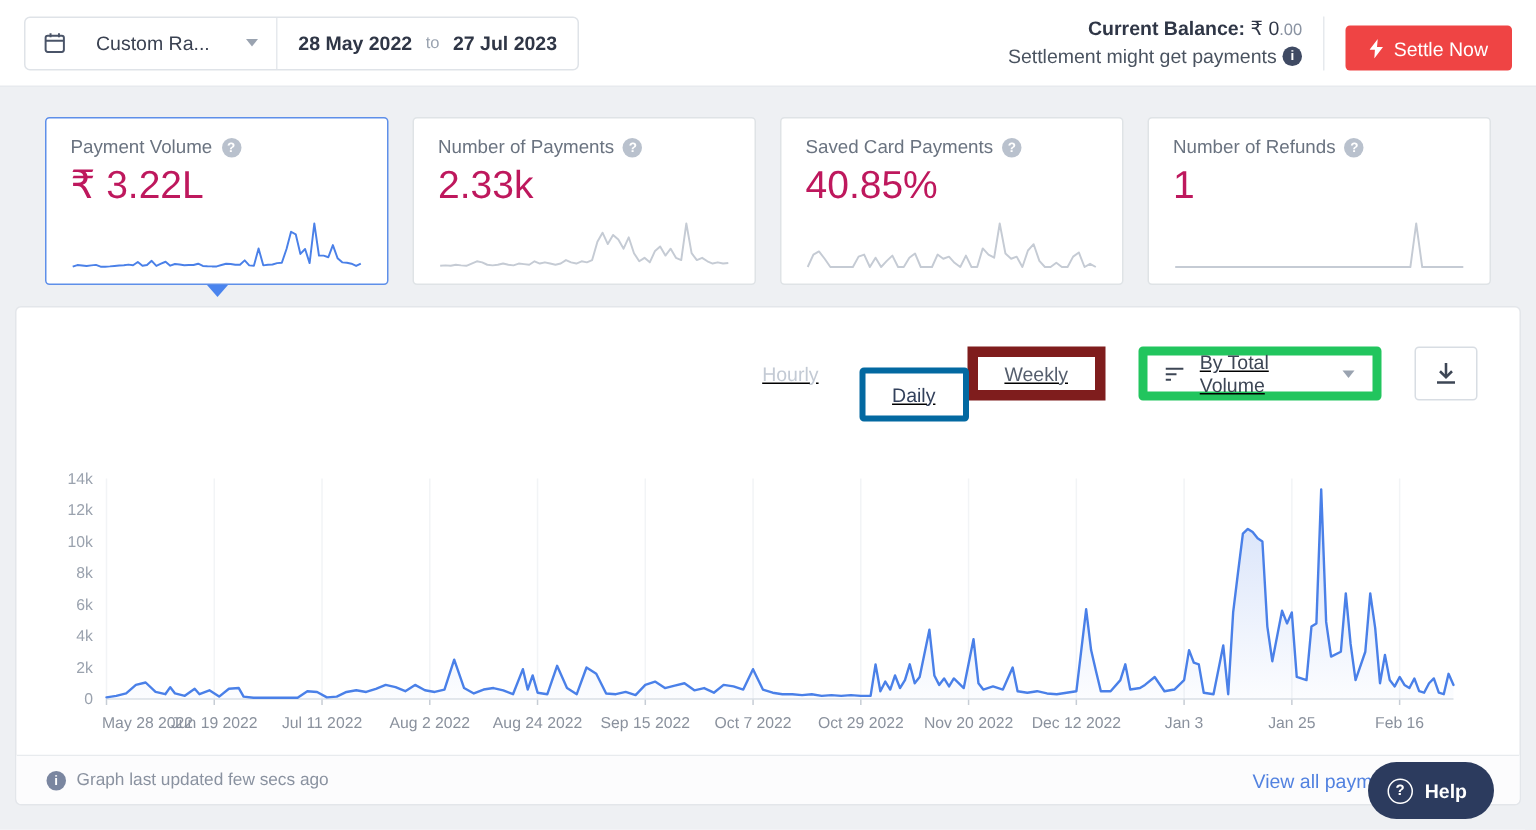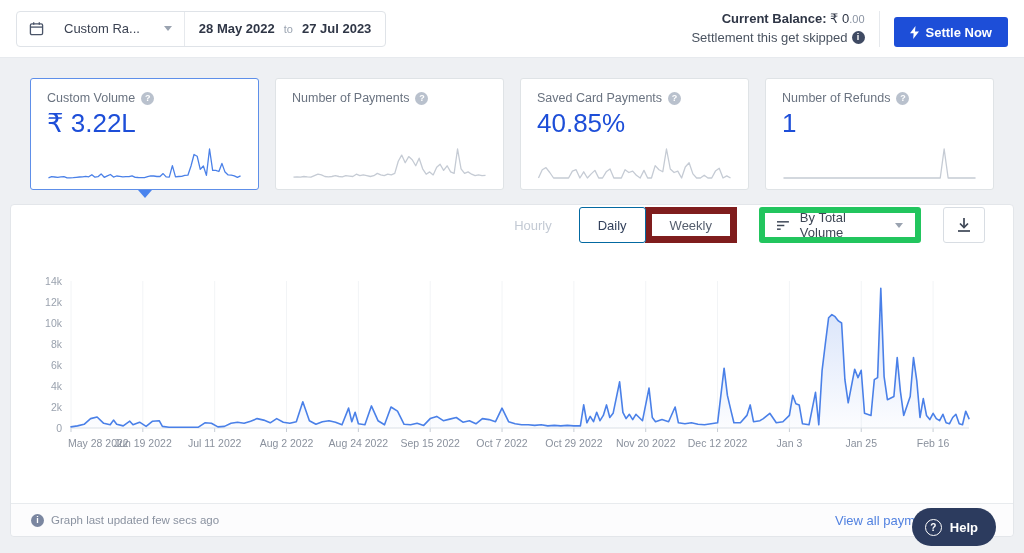--- a/index.html
+++ b/index.html
@@ -20,49 +20,49 @@
   .to-sep{font-size:11px;color:#9aa3b0;}
   .topbar-right{margin-left:auto;display:flex;align-items:flex-end;gap:14px;}
   .balance{text-align:right;line-height:1.45;}
   .balance-line1{font-size:13px;color:#2f3646;}
   .balance-label{font-weight:bold;}
   .balance-dec{font-size:11px;color:#8a93a2;}
   .balance-line2{font-size:13px;color:#4a5360;display:flex;align-items:center;gap:4px;justify-content:flex-end;}
   .info-dark{display:inline-flex;width:13px;height:13px;border-radius:50%;background:#3f4a63;color:#fff;
     font-size:9px;align-items:center;justify-content:center;font-weight:bold;}
   .vdivider{width:1px;height:36px;background:#e6e9ed;}
-  .settle-btn{background:#1d4ed8;color:#fff;border:none;border-radius:3px;height:30px;
-    padding:4px 16px;font-size:13px;font-weight:bold;display:flex;align-items:center;gap:7px;cursor:pointer;}
+  .settle-btn{background:#ef4444;color:#fff;border:none;border-radius:3px;height:30px;
+    padding:4px 16px;font-size:13px;font-weight:normal;display:flex;align-items:center;gap:7px;cursor:pointer;}
 
   
   .cards-row{display:flex;gap:16px;padding:20px 30px 0 30px;}
   .card{flex:1;height:112px;background:#fff;border:1px solid #dfe3e6;border-radius:3px;
     padding:12px 16px 8px;display:flex;flex-direction:column;position:relative;}
   .card.selected{border-color:#5e8fe9;}
   .card-pointer{position:absolute;bottom:-9px;left:50%;margin-left:-7px;width:0;height:0;
     border-left:7px solid transparent;border-right:7px solid transparent;border-top:8px solid #4a84ee;}
   .card-title-row{display:flex;align-items:center;gap:6px;font-size:12.5px;color:#6a7380;}
   .q-icon{display:inline-flex;width:13px;height:13px;border-radius:50%;background:#b9c1cd;color:#fff;
     font-size:9px;font-weight:bold;align-items:center;justify-content:center;}
-  .card-value{font-size:26px;color:#1d4ed8;margin-top:3px;}
+  .card-value{font-size:26px;color:#be185d;margin-top:3px;}
   .card-spark{margin-top:auto;width:100%;height:36px;display:block;}
 
   
   .chart-panel{margin:14px 10px 0;background:#fff;border:1px solid #e3e6ea;border-radius:4px;
     position:relative;height:333px;}
-  .controls-row{display:flex;align-items:center;padding:2px 28px 0;}
+  .controls-row{display:flex;align-items:center;padding:12px 28px 0;text-decoration:underline;}
   .controls{margin-left:auto;display:flex;align-items:center;gap:22px;}
   .tabs-area{display:flex;align-items:center;}
   .tab{height:36px;padding:0 18px;background:#fff;border:7px solid #7f1d1d;font-size:13px;
     color:#555e6d;margin-left:-1px;cursor:pointer;position:relative;
     font-family:"Liberation Sans","DejaVu Sans",sans-serif;}
   .tab-plain{border:none;background:none;color:#c3cad4;margin-right:10px;}
   .tab.first{border-radius:3px 0 0 3px;}
   .tab.last{border-radius:0 3px 3px 0;}
-  .tab.selected{border:1px solid #0369a1;color:#33415c;z-index:2;border-radius:3px;}
+  .tab.selected{border:4px solid #0369a1;color:#33415c;z-index:2;border-radius:3px;margin-top:28px;}
   .dropdown{height:36px;border:6px solid #22c55e;border-radius:3px;display:flex;align-items:center;
     gap:10px;padding:0 12px;width:162px;font-size:13px;color:#3d4655;cursor:pointer;background:#fff;}
   .dropdown .chev{margin-left:auto;}
   .dl-btn{width:42px;height:36px;border:1px solid #d8dde3;border-radius:3px;background:#fff;
     display:flex;align-items:center;justify-content:center;cursor:pointer;}
 
   .chart-area{padding:4px 0 0 10px;}
 
   .panel-footer{position:absolute;left:0;right:0;bottom:0;height:33px;border-top:1px solid #e8ebee;
     display:flex;align-items:center;padding:0 20px;background:#fcfcfd;border-radius:0 0 4px 4px;}
@@ -99,51 +99,52 @@
     </div>
   </div>
 
   <div class="topbar-right">
     <div class="balance">
       <div class="balance-line1">
         <span class="balance-label">Current Balance:</span>
         <span>₹ 0</span><span class="balance-dec">.00</span>
       </div>
       <div class="balance-line2">
-        <span>Settlement this get skipped</span>
+        <span>Settlement might get payments</span>
         <span class="info-dark">i</span>
       </div>
     </div>
     <div class="vdivider"></div>
     <button class="settle-btn">
       <svg width="9" height="13" viewBox="0 0 9 13">
           <polygon points="5.5,0 0,7.2 3.6,7.2 3.2,13 9,5.4 5,5.4" fill="#fff"></polygon>
         </svg>
       <span>Settle Now</span>
     </button>
   </div>
 </header>
 
 <section class="cards-row">
   <div class="card selected">
     <div class="card-title-row">
-      <span>Custom Volume</span>
+      <span>Payment Volume</span>
       <span class="q-icon">?</span>
     </div>
     <div class="card-value">₹ 3.22L</div>
     <svg class="card-spark" viewBox="0 0 200 36" preserveAspectRatio="none">
         <polyline points="1.5,32.8 4.7,31.7 7.9,32.0 11.0,32.3 14.2,31.9 17.4,31.6 20.6,32.8 23.7,32.8 26.9,32.6 30.1,32.3 33.3,32.0 36.5,31.8 39.6,31.4 42.8,31.8 46.0,29.7 49.2,32.2 52.3,31.7 55.5,28.9 58.7,32.3 61.9,30.8 65.0,29.5 68.2,32.1 71.4,31.0 74.6,31.3 77.8,31.8 80.9,31.7 84.1,31.7 87.3,30.8 90.5,32.3 93.6,32.5 96.8,32.6 100.0,32.6 103.2,31.7 106.4,30.8 109.5,31.0 112.7,31.5 115.9,31.5 119.1,28.6 122.2,31.9 125.4,32.2 128.6,20.6 131.8,31.9 135.0,31.5 138.1,31.3 141.3,30.4 144.5,30.2 147.7,21.0 150.8,9.5 154.0,11.2 157.2,24.3 160.4,21.0 163.5,30.4 166.7,4.0 169.9,25.4 173.1,25.4 176.3,26.5 179.4,18.4 182.6,27.1 185.8,29.9 189.0,30.2 192.1,30.8 195.3,32.3 198.5,30.8" fill="none" stroke="#4a80e8" stroke-width="1.3" vector-effect="non-scaling-stroke" stroke-linejoin="round"></polyline>
       </svg>
     <div class="card-pointer"></div>
   </div>
   <div class="card">
     <div class="card-title-row">
       <span>Number of Payments</span>
       <span class="q-icon">?</span>
     </div>
+    <div class="card-value">2.33k</div>
     <svg class="card-spark" viewBox="0 0 200 36" preserveAspectRatio="none">
         <polyline points="1.5,32.2 5.1,31.9 8.7,32.2 12.2,31.5 15.8,31.9 19.4,32.2 23.0,30.7 26.6,29.2 30.2,29.9 33.7,31.5 37.3,31.9 40.9,31.5 44.5,30.7 48.1,31.5 51.6,31.9 55.2,30.7 58.8,31.1 62.4,31.5 66.0,29.2 69.6,30.7 73.1,29.9 76.7,30.7 80.3,31.5 83.9,30.7 87.5,28.4 91.0,29.9 94.6,30.7 98.2,29.2 101.8,29.9 105.4,28.4 109.0,16.2 112.5,10.1 116.1,17.7 119.7,11.6 123.3,14.7 126.9,20.8 130.4,13.2 134.0,23.8 137.6,29.2 141.2,26.9 144.8,29.9 148.4,22.3 151.9,19.3 155.5,25.4 159.1,20.8 162.7,26.9 166.3,28.4 169.8,4.0 173.4,23.8 177.0,28.4 180.6,26.9 184.2,29.2 187.8,30.7 191.3,29.9 194.9,30.7 198.5,30.3" fill="none" stroke="#c5cbd4" stroke-width="1.3" vector-effect="non-scaling-stroke" stroke-linejoin="round"></polyline>
       </svg>
   </div>
   <div class="card">
     <div class="card-title-row">
       <span>Saved Card Payments</span>
       <span class="q-icon">?</span>
     </div>
     <div class="card-value">40.85%</div>

